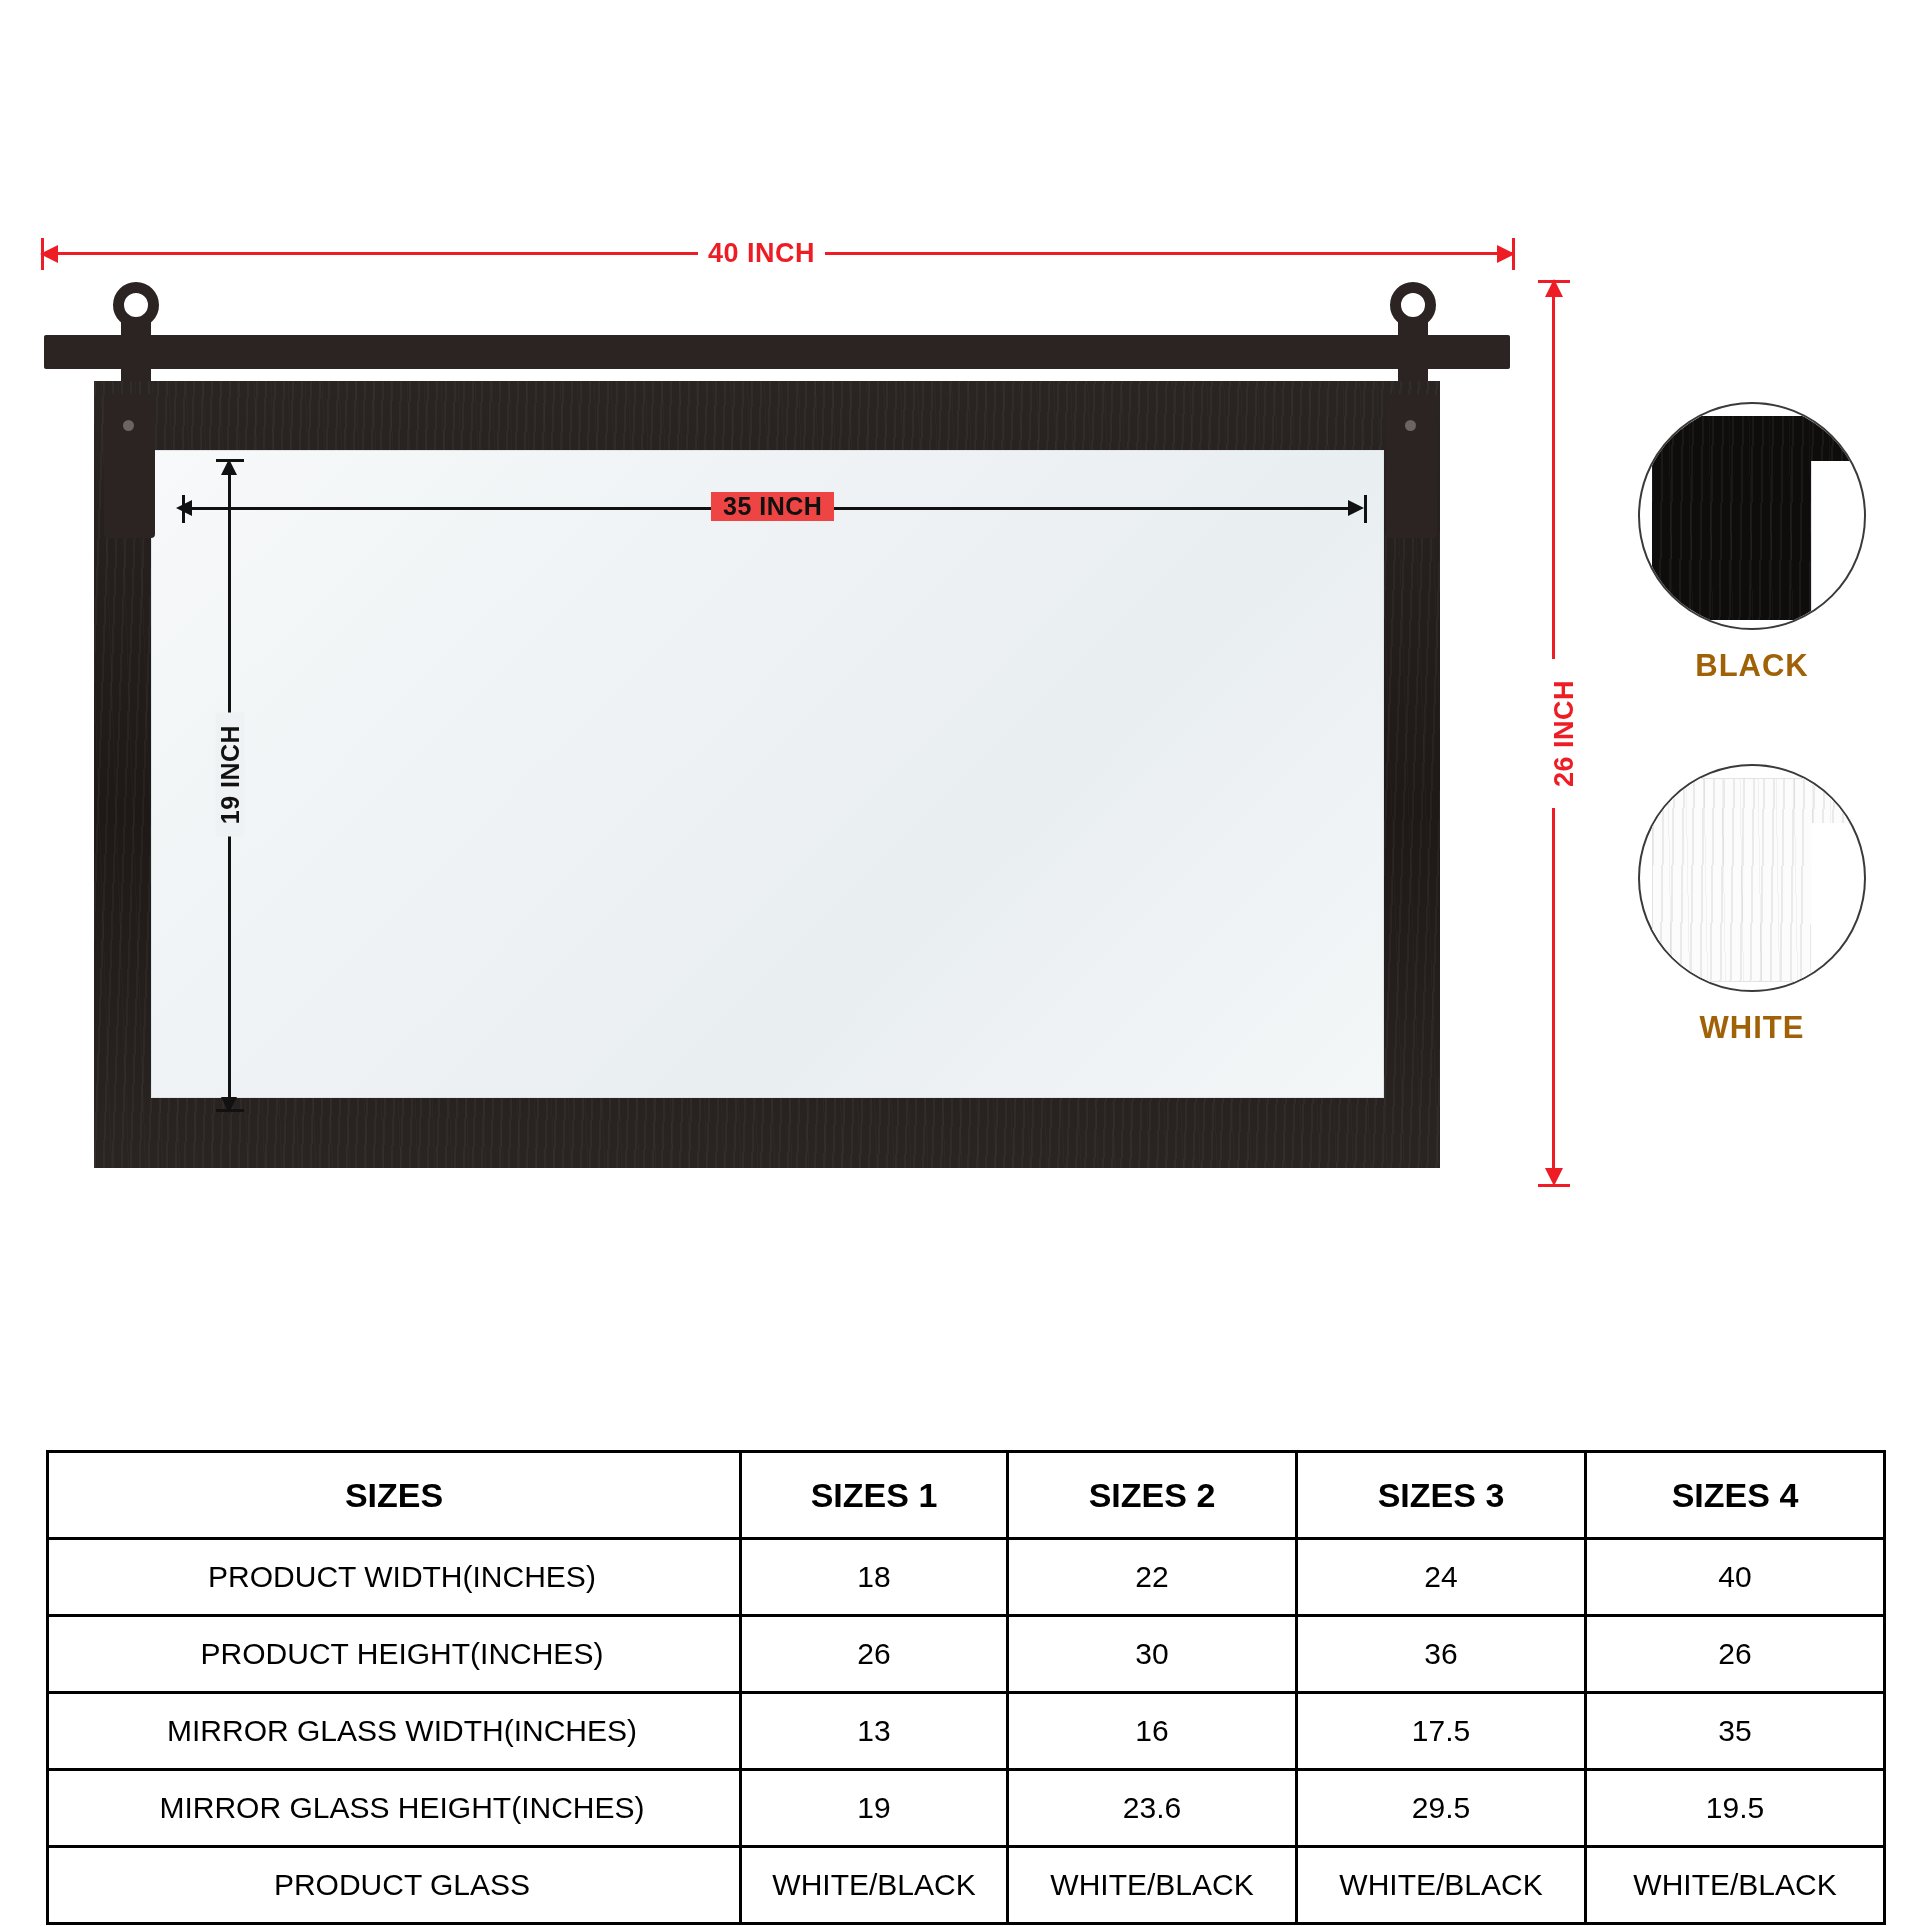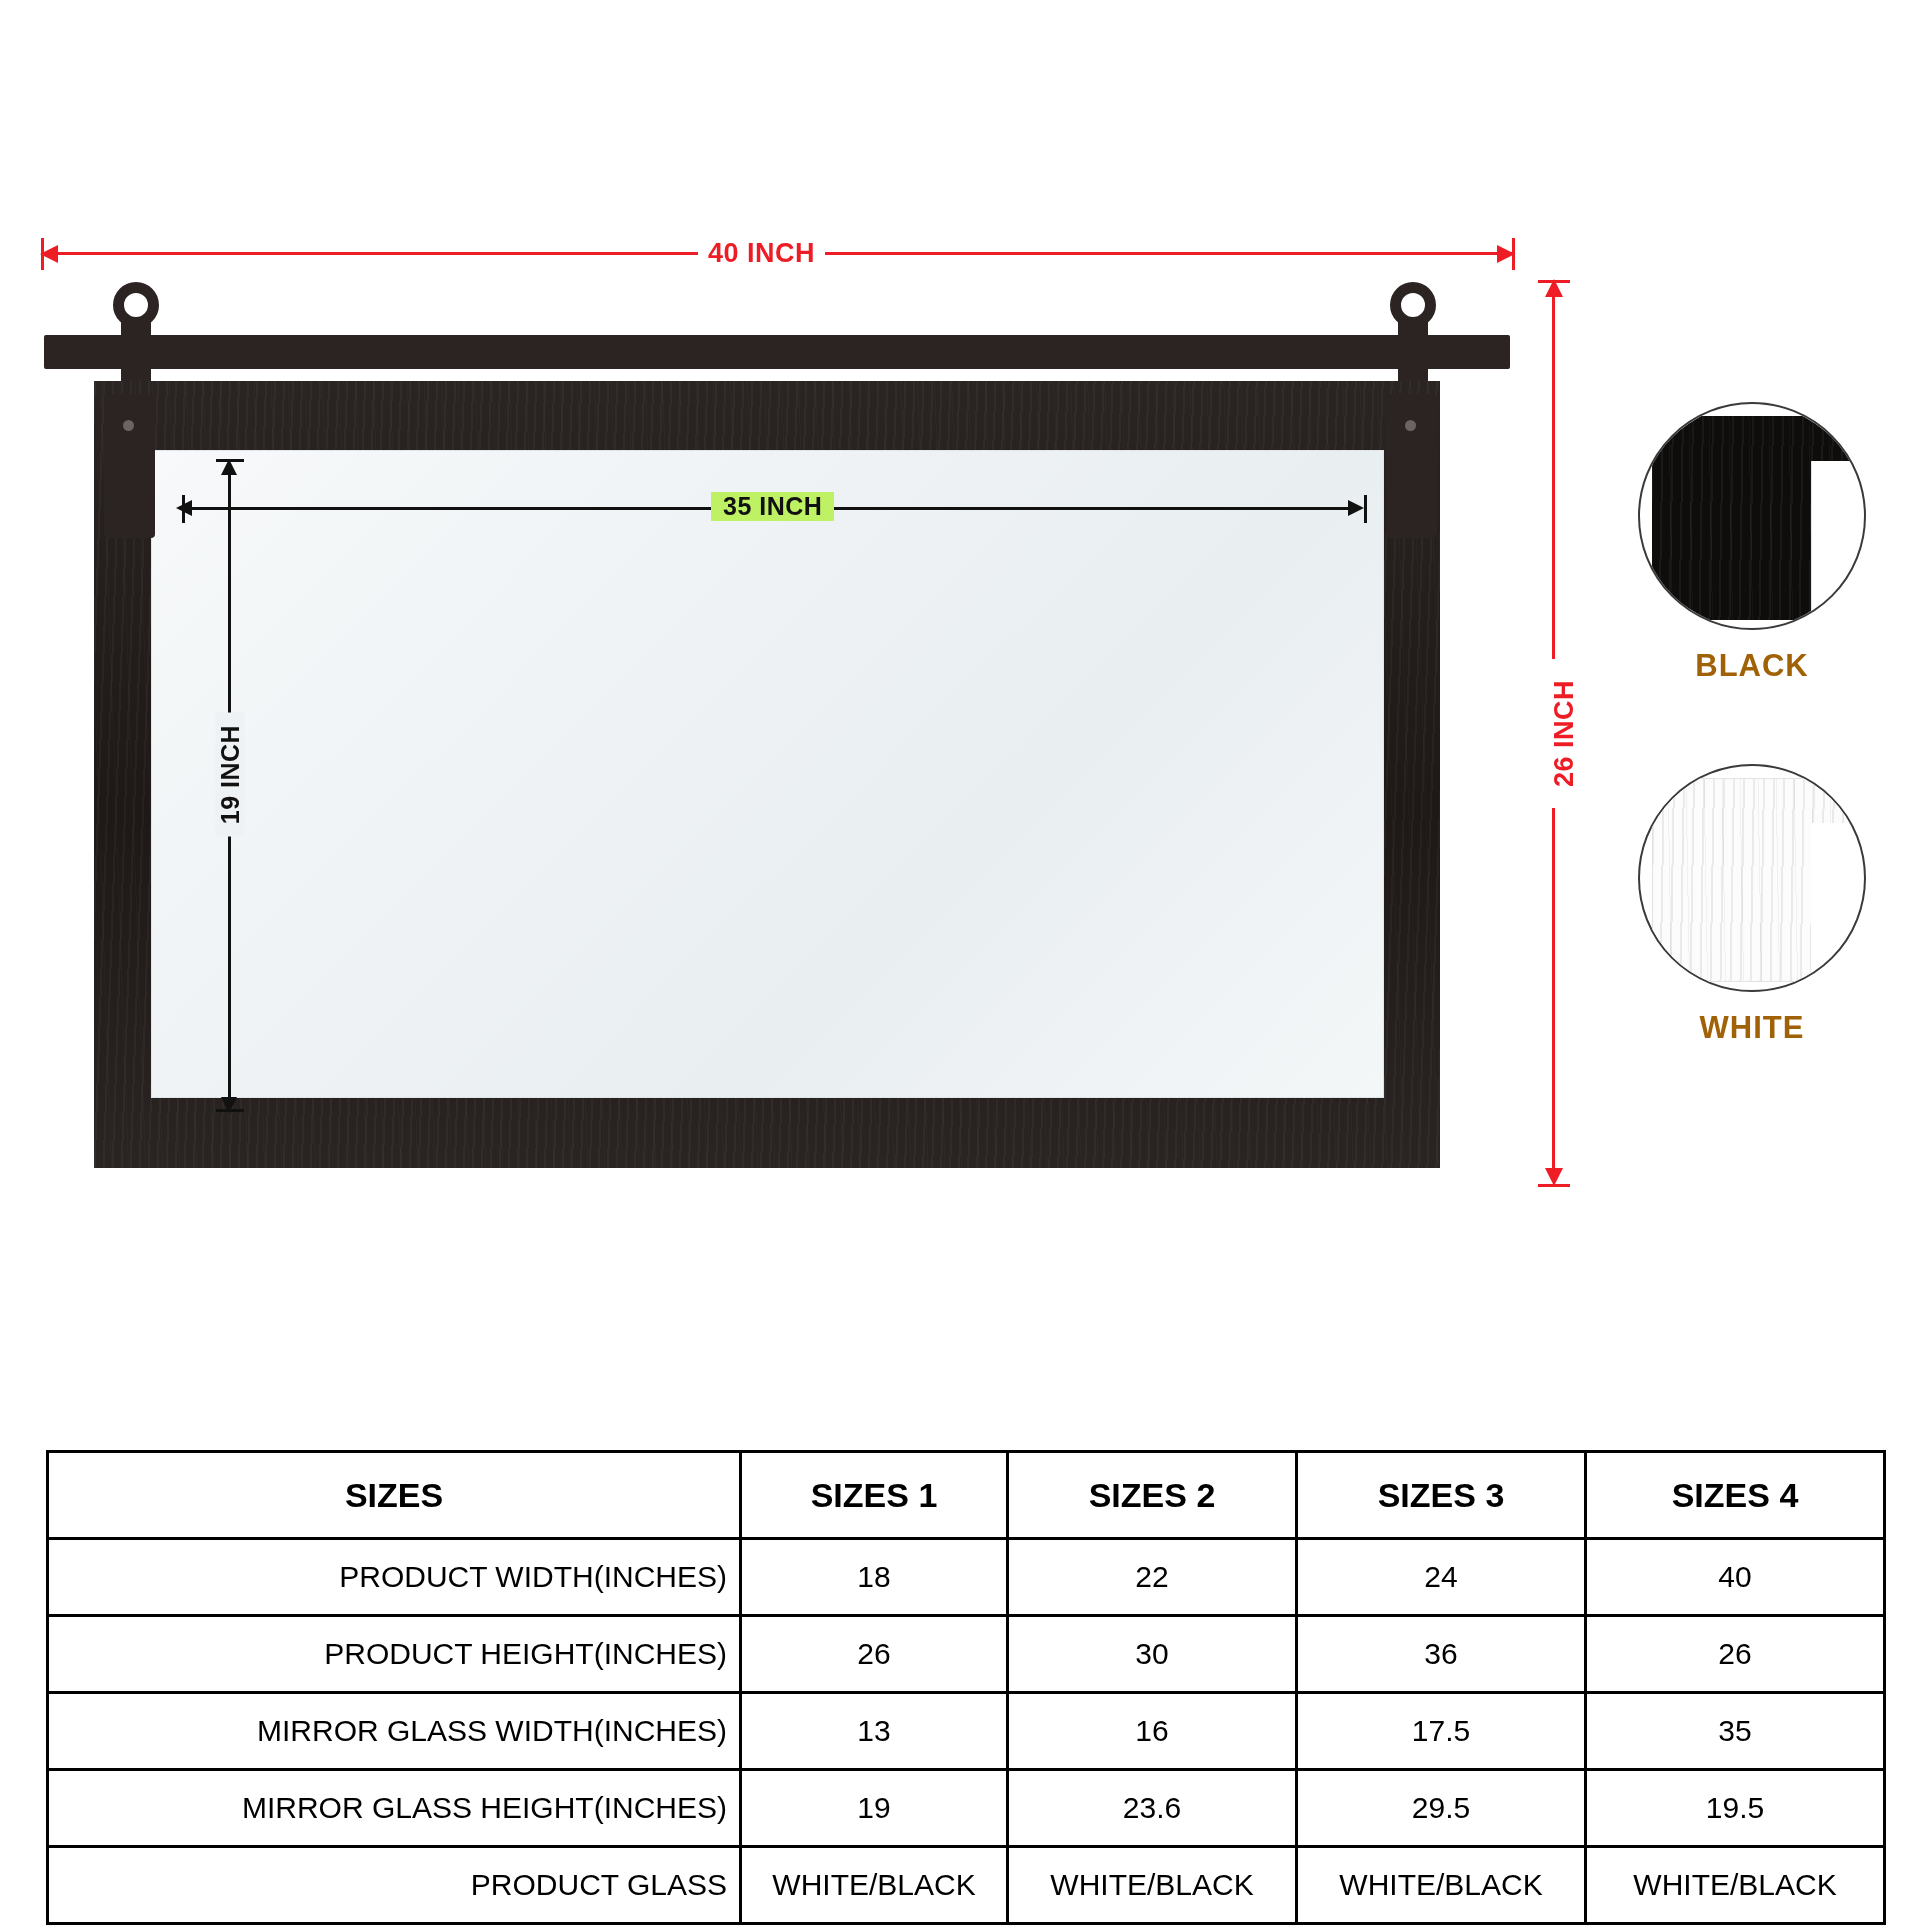--- a/index.html
+++ b/index.html
@@ -252,21 +252,21 @@
     padding: 0 12px;
     box-sizing: border-box;
   }
   #spec-table thead th {
     font-weight: bold;
     font-size: 34px;
     text-align: center;
     height: 87px;
   }
   #spec-table tbody td.row-head {
-    text-align: right;
+    text-align: center;
     padding-left: 28px;
     white-space: nowrap;
     margin-top: 28px;
   }
   #spec-table tbody td.val {
     text-align: center;
   }
   #spec-table col.c0 { width: 693px; }
   #spec-table col.c1 { width: 267px; }
   #spec-table col.c2 { width: 289px; }
@@ -306,21 +306,21 @@
   <div class="bracket" style="left:104px; top:394px; width:51px; height:144px;"></div>
   <div class="bracket-dot" style="left:123px; top:420px;"></div>
   <div class="bracket" style="left:1386px; top:394px; width:51px; height:144px;"></div>
   <div class="bracket-dot" style="left:1405px; top:420px;"></div>
 
   <div class="dim-black-line-h" style="left:188px; top:507px; width:1172px;"></div>
   <div class="arrow arrow-left-black" style="left:176px; top:500px;"></div>
   <div class="arrow arrow-right-black" style="left:1348px; top:500px;"></div>
   <div class="dim-black-line-v" style="left:182px; top:495px; height:28px;"></div>
   <div class="dim-black-line-v" style="left:1364px; top:495px; height:28px;"></div>
-  <div class="dim-label-black" style="left:711px; top:492px; background:#bef264; padding:0 12px;">35 INCH</div>
+  <div class="dim-label-black" style="left:711px; top:492px; background:#ef4444; padding:0 12px;">35 INCH</div>
 
   <div class="dim-black-line-v" style="left:228px; top:473px; height:634px;"></div>
   <div class="arrow arrow-up-black" style="left:221px; top:459px;"></div>
   <div class="arrow arrow-down-black" style="left:221px; top:1097px;"></div>
   <div class="dim-black-line-h" style="left:216px; top:459px; width:28px;"></div>
   <div class="dim-black-line-h" style="left:216px; top:1109px; width:28px;"></div>
   <div class="dim-label-black vert" style="left:168px; top:760px; width:124px; text-align:center; background:#eef2f4;">19 INCH</div>
 
   <div class="swatch-wrap" style="left:1638px; top:402px;">
     <div class="swatch-circle">

